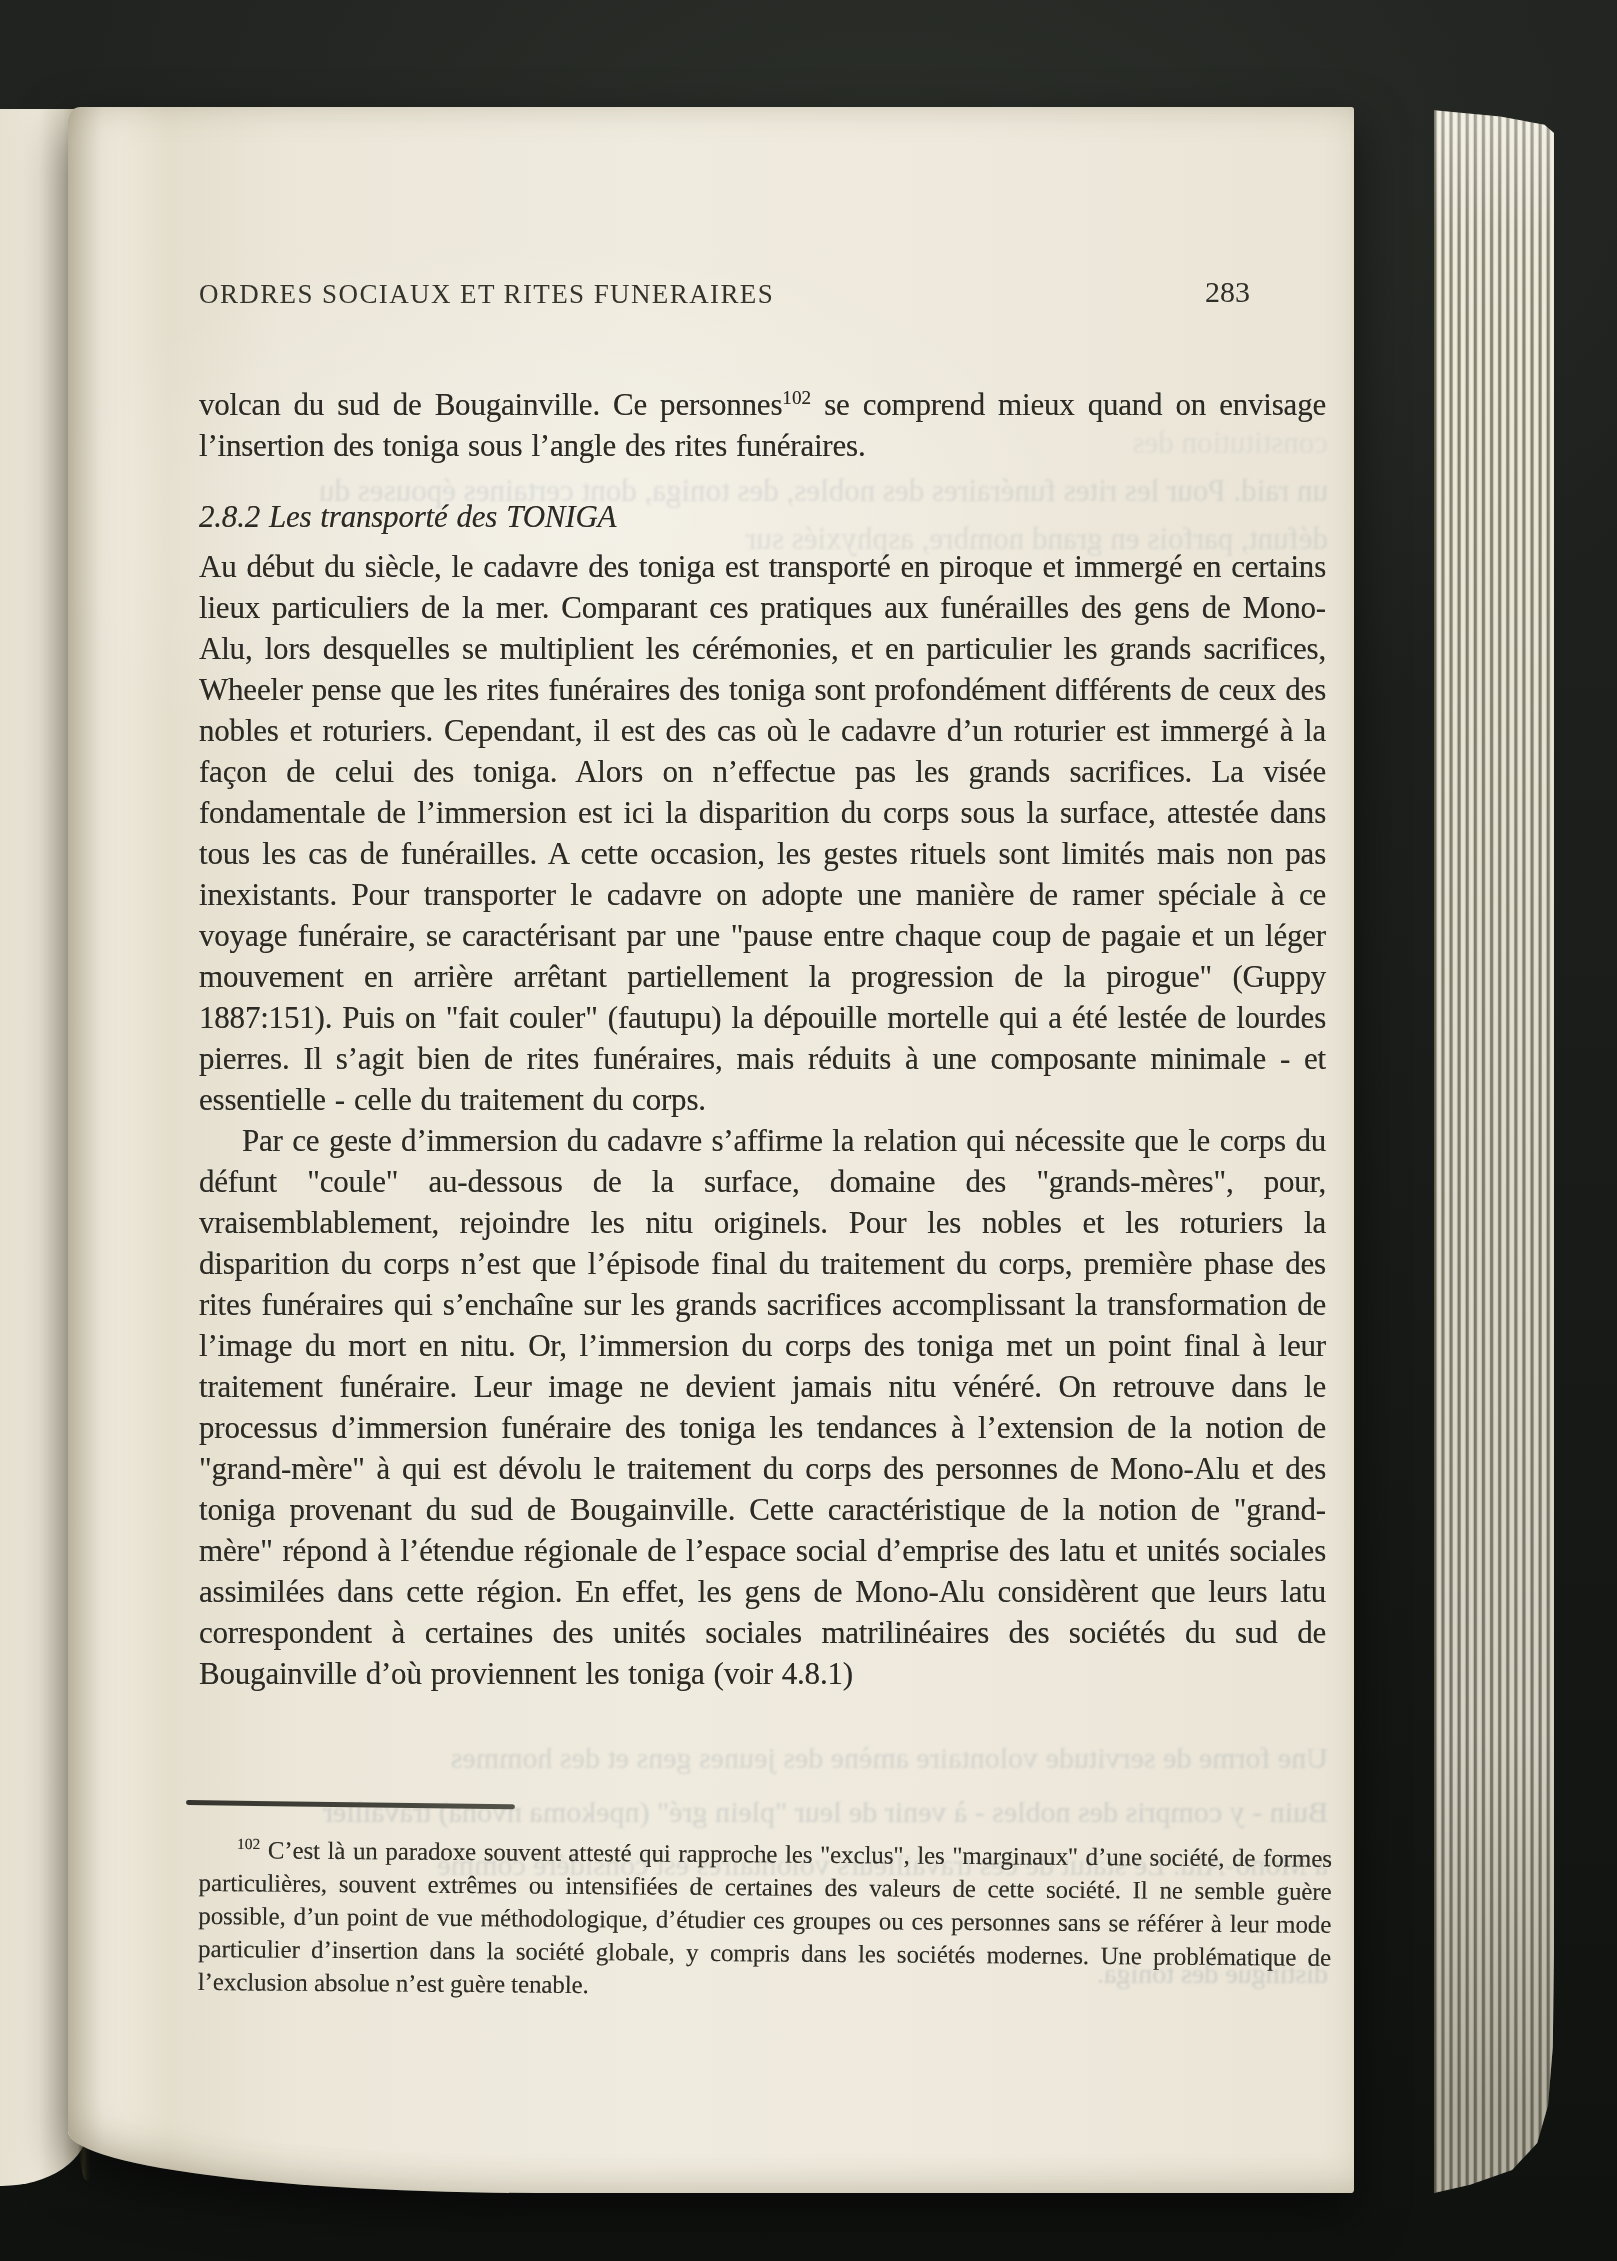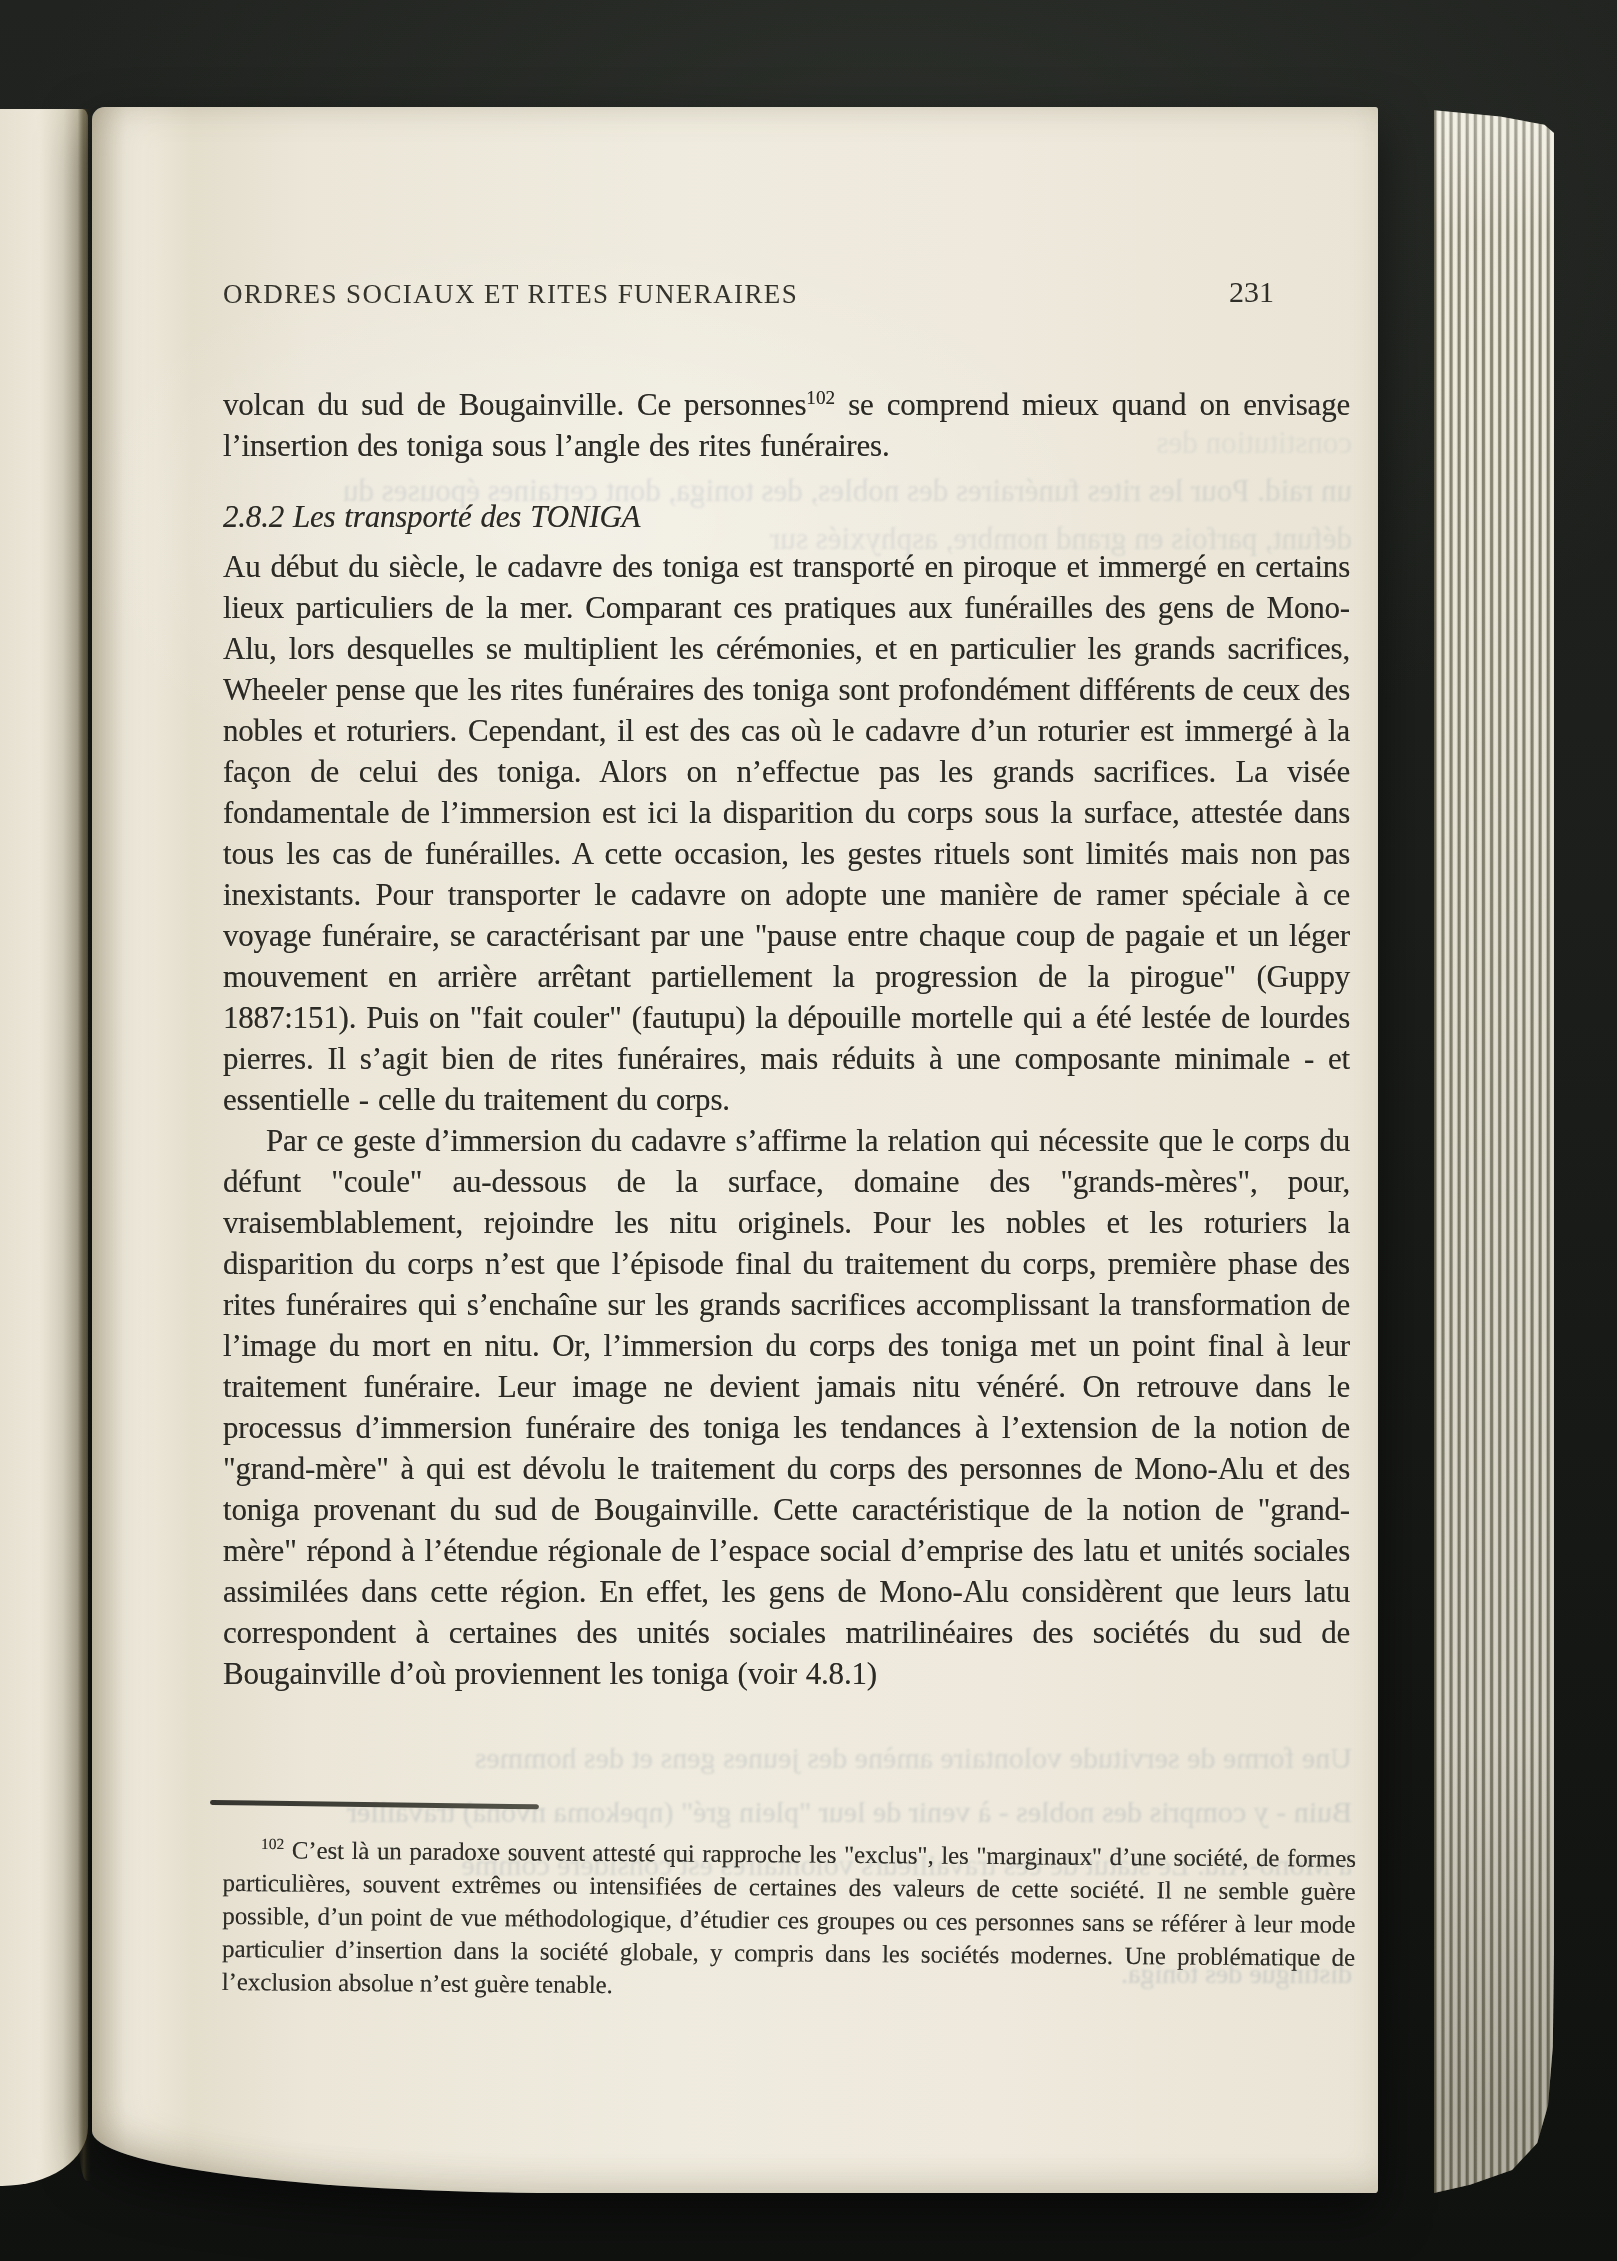--- a/index.html
+++ b/index.html
@@ -11,21 +11,21 @@
     font-family:"Liberation Serif","DejaVu Serif",serif;
   }
   
   .facing-edge{
     position:absolute;left:0;top:109px;width:88px;height:2077px;
     background:linear-gradient(90deg,#e6e0d1 0%,#ece7d8 45%,#ddd7c5 72%,#c2bba4 88%,#8f8870 97%,#6b6450 100%);
     border-bottom-right-radius:86px 59px;border-top-right-radius:5.4px 9px;
   }
   
   .page{
-    position:absolute;left:92px;top:107px;width:1286px;height:2086px;
+    position:absolute;left:68px;top:107px;width:1286px;height:2086px;
     background:
       radial-gradient(ellipse 814px 452px at 38% 20%, rgba(255,255,255,.30), rgba(255,255,255,0) 65%),
       linear-gradient(90deg,#e3ddcc 0px,#f1ecdf 34px,#e4decd 100px,#ebe6d8 217px,#efebde 45%,#eee9dc 70%,#e9e4d5 100%);
     border-radius:12.7px 2.7px 3.6px 3.6px;
     border-bottom-left-radius:470px 62px;
     box-shadow:inset 27px 0 50px -20px rgba(88,76,46,.42),
                inset 0 -11px 31px rgba(110,100,70,.14),
                0 20px 50px rgba(0,0,0,.55);
   }
   .ink{color:#2b2a25;}
@@ -99,21 +99,21 @@
         <div class="ghost" style="top: 366px; font-size: 31px; opacity: 0.2;">un raid. Pour les rites funéraires des nobles, des toniga, dont certaines épouses du</div>
         <div class="ghost" style="top: 414px; font-size: 31px; opacity: 0.18;">défunt, parfois en grand nombre, asphyxiés sur</div>
         <div class="ghost" style="top: 1634px; font-size: 30px; opacity: 0.24;">Une forme de servitude volontaire amène des jeunes gens et des hommes</div>
         <div class="ghost" style="top: 1688px; font-size: 30px; opacity: 0.26;">Buin - y compris des nobles - à venir de leur "plein gré" (npekoma nvona) travailler</div>
         <div class="ghost" style="top: 1741px; font-size: 30px; opacity: 0.22;">à Mono-Alu. Le statut de ces travailleurs volontaires est considéré comme</div>
         <div class="ghost" style="top: 1851px; font-size: 28px; opacity: 0.28;">distingue des toniga.</div>
       </div>
 
     <div class="running-header">
       <span class="header-title">ORDRES SOCIAUX ET RITES FUNERAIRES</span>
-      <span class="page-number">231</span>
+      <span class="page-number">283</span>
     </div>
 
     <div class="body-text ink">
       <p class="para para-first"><span>volcan du sud de Bougainville. Ce personnes</span><span class="supn">102</span><span> se comprend mieux quand on envisage l’insertion des </span><span class="it">toniga</span><span> sous l’angle des rites funéraires.</span></p>
       <p class="para section-heading">2.8.2 Les transporté des TONIGA</p>
       <p class="para"><span>Au début du siècle, le cadavre des </span><span class="it">toniga</span><span> est transporté en piroque et immergé en certains lieux particuliers de la mer. Comparant ces pratiques aux funérailles des gens de Mono-Alu, lors desquelles se multiplient les cérémonies, et en particulier les grands sacrifices, Wheeler pense que les rites funéraires des </span><span class="it">toniga</span><span> sont profondément différents de ceux des nobles et roturiers. Cependant, il est des cas où le cadavre d’un roturier est immergé à la façon de celui des </span><span class="it">toniga</span><span>. Alors on n’effectue pas les grands sacrifices. La visée fondamentale de l’immersion est ici la disparition du corps sous la surface, attestée dans </span><span class="it">tous</span><span> les cas de funérailles. A cette occasion, les gestes rituels sont limités mais non pas inexistants. Pour transporter le cadavre on adopte une manière de ramer spéciale à ce voyage funéraire, se caractérisant par une "pause entre chaque coup de pagaie et un léger mouvement en arrière arrêtant partiellement la progression de la pirogue" (Guppy 1887:151). Puis on "fait couler" (</span><span class="it">fautupu</span><span>) la dépouille mortelle qui a été lestée de lourdes pierres. Il s’agit bien de rites funéraires, mais réduits à une composante minimale - et essentielle - celle du traitement du corps.</span></p>
       <p class="para para-indent"><span>Par ce geste d’immersion du cadavre s’affirme la relation qui nécessite que le corps du défunt "coule" au-dessous de la surface, domaine des "grands-mères", pour, vraisemblablement, rejoindre les </span><span class="it">nitu</span><span> originels. Pour les nobles et les roturiers la disparition du corps n’est que l’épisode final du traitement du corps, première phase des rites funéraires qui s’enchaîne sur les grands sacrifices accomplissant la transformation de l’image du mort en </span><span class="it">nitu</span><span>. Or, l’immersion du corps des </span><span class="it">toniga</span><span> met un point final à leur traitement funéraire. Leur image ne devient jamais </span><span class="it">nitu</span><span> vénéré. On retrouve dans le processus d’immersion funéraire des </span><span class="it">toniga</span><span> les tendances à l’extension de la notion de "grand-mère" à qui est dévolu le traitement du corps des personnes de Mono-Alu </span><span class="it">et</span><span> des </span><span class="it">toniga</span><span> provenant du sud de Bougainville. Cette caractéristique de la notion de "grand-mère" répond à l’étendue régionale de l’espace social d’emprise des </span><span class="it">latu</span><span> et unités sociales assimilées dans cette région. En effet, les gens de Mono-Alu considèrent que leurs </span><span class="it">latu</span><span> correspondent à certaines des unités sociales matrilinéaires des sociétés du sud de Bougainville d’où proviennent les </span><span class="it">toniga</span><span> (voir 4.8.1)</span></p>
     </div>
 
     <div class="footnote-rule"></div>

